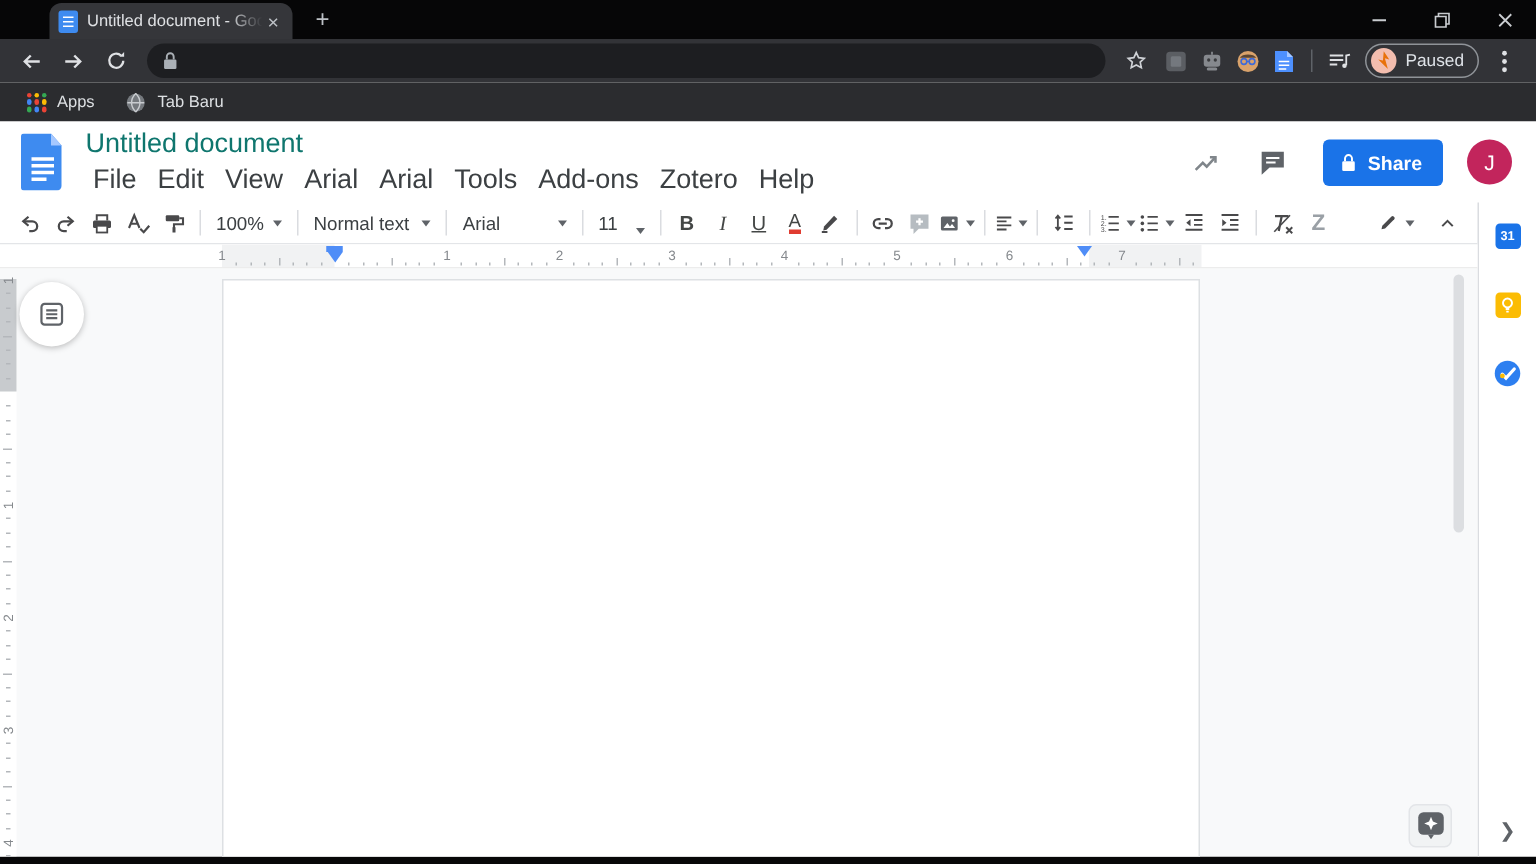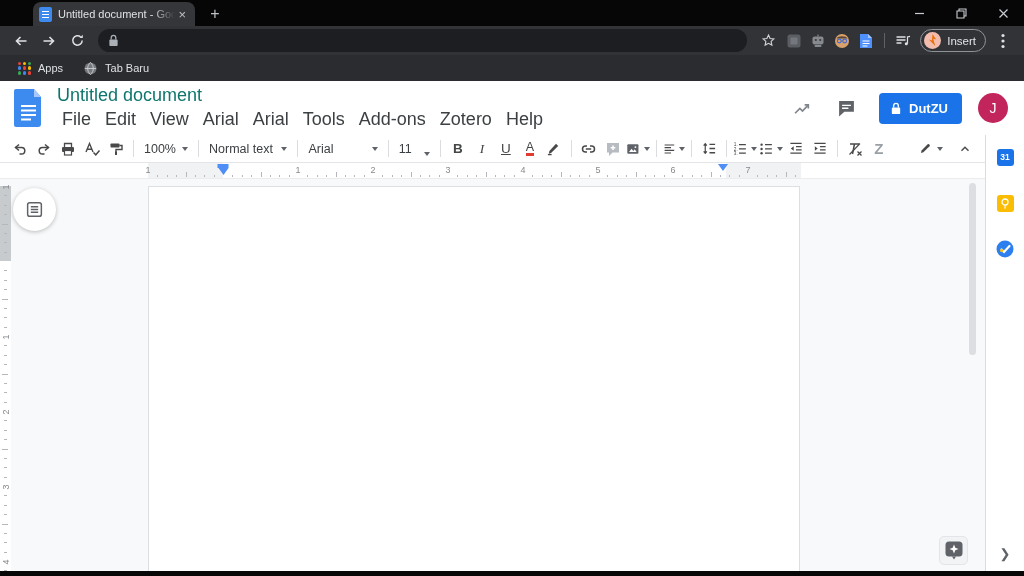--- a/index.html
+++ b/index.html
@@ -211,21 +211,21 @@
         <path d="M12.5 10.5V4l2.5-.6" stroke="#dfe1e4" stroke-width="1.2" fill="none"></path>
         <circle cx="11.3" cy="10.8" r="1.5" fill="#dfe1e4"></circle>
       </svg>
   </div>
   <div class="paused-pill">
     <span class="paused-avatar">
       <svg width="11" height="13" viewBox="0 0 12 14">
           <path d="M6 0l4 6-3.2-.8L9 13 2 6l3.4.9z" fill="#e8710a"></path>
         </svg>
     </span>
-    <span class="paused-text">Insert</span>
+    <span class="paused-text">Paused</span>
   </div>
   <div class="nav-icon">
     <svg width="4" height="16" viewBox="0 0 4 16">
         <circle cx="2" cy="2.5" r="1.6" fill="#dfe1e4"></circle>
         <circle cx="2" cy="8" r="1.6" fill="#dfe1e4"></circle>
         <circle cx="2" cy="13.5" r="1.6" fill="#dfe1e4"></circle>
       </svg>
   </div>
 </div>
 
@@ -285,21 +285,21 @@
       <svg width="19" height="19" viewBox="0 0 18 18">
           <path d="M2 2h14v10H7l-5 4.5z" fill="#5f6368"></path>
           <path d="M4.8 6h8.4M4.8 8.8h6" stroke="#fff" stroke-width="1.3"></path>
         </svg>
     </div>
     <button class="share-btn">
       <svg width="12" height="13" viewBox="0 0 12 14">
           <rect x="1.5" y="6" width="9" height="7" rx="1" fill="#fff"></rect>
           <path d="M3.5 6V4a2.5 2.5 0 0 1 5 0v2" fill="none" stroke="#fff" stroke-width="1.4"></path>
         </svg>
-      <span>DutZU</span>
+      <span>Share</span>
     </button>
     <div class="avatar">J</div>
   </div>
 </div>
 
 <div class="content-row">
   <div class="main-col">
 
     <div class="docs-toolbar">
       <div class="tb-btn">

